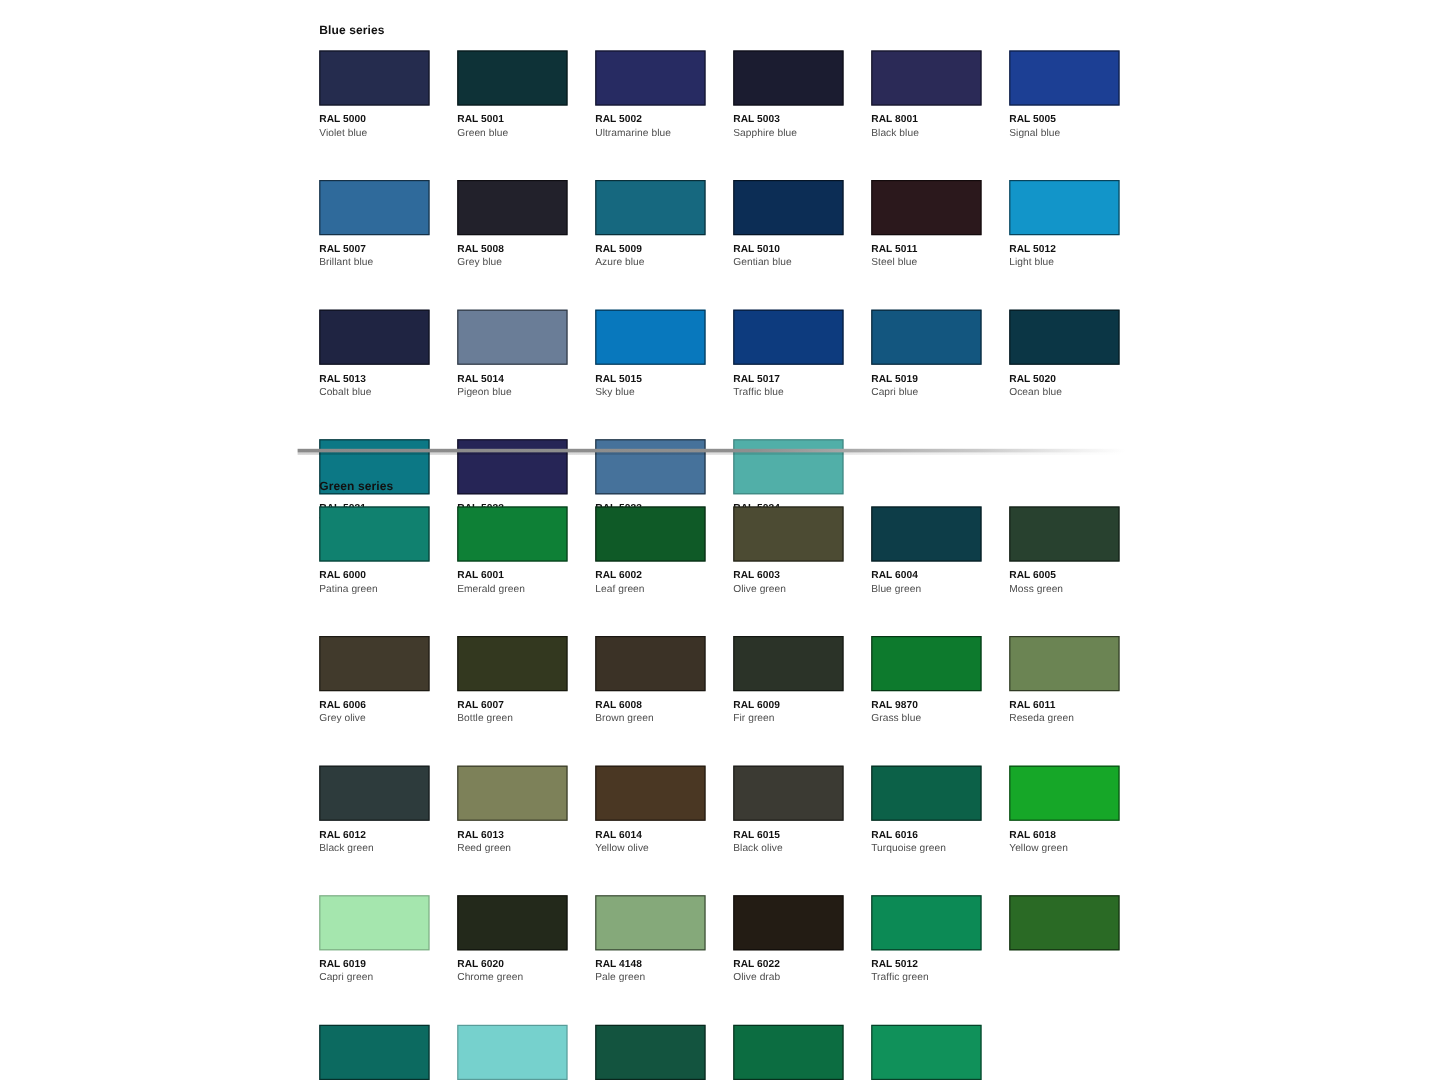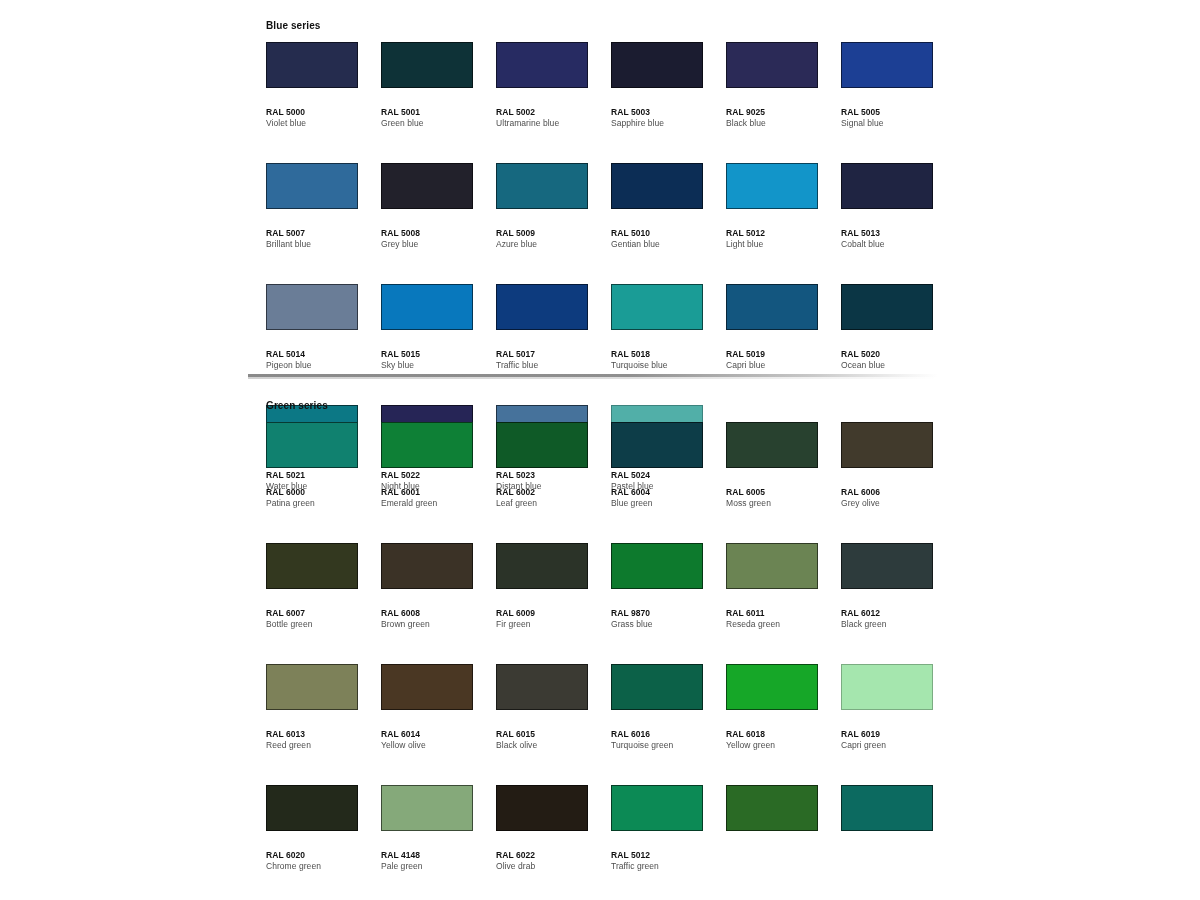--- a/index.html
+++ b/index.html
@@ -61,21 +61,21 @@
   }
 
   .swatch-chip.light-edge {
     border: 1px solid rgba(0, 0, 0, 0.25);
   }
 
   .swatch-code {
     font-size: 8.5px;
     font-weight: bold;
     color: #111111;
-    margin-top: 19px;
+    margin-top: 6px;
     line-height: 11px;
     letter-spacing: 0.05px;
     white-space: nowrap;
   }
 
   .swatch-name {
     font-size: 8.5px;
     font-weight: normal;
     color: #4d4d4d;
     line-height: 11px;
@@ -133,21 +133,21 @@
           <div class="swatch-code">RAL 5002</div>
           <div class="swatch-name">Ultramarine blue</div>
         </div>
         <div class="swatch-cell">
           <div class="swatch-chip" style="background: rgb(27, 28, 48);"></div>
           <div class="swatch-code">RAL 5003</div>
           <div class="swatch-name">Sapphire blue</div>
         </div>
         <div class="swatch-cell">
           <div class="swatch-chip" style="background: rgb(43, 42, 87);"></div>
-          <div class="swatch-code">RAL 9025</div>
+          <div class="swatch-code">RAL 8001</div>
           <div class="swatch-name">Black blue</div>
         </div>
         <div class="swatch-cell">
           <div class="swatch-chip" style="background: rgb(28, 63, 148);"></div>
           <div class="swatch-code">RAL 5005</div>
           <div class="swatch-name">Signal blue</div>
         </div>
         <div class="swatch-cell">
           <div class="swatch-chip" style="background: rgb(47, 106, 155);"></div>
           <div class="swatch-code">RAL 5007</div>
@@ -162,20 +162,25 @@
           <div class="swatch-chip" style="background: rgb(22, 104, 127);"></div>
           <div class="swatch-code">RAL 5009</div>
           <div class="swatch-name">Azure blue</div>
         </div>
         <div class="swatch-cell">
           <div class="swatch-chip" style="background: rgb(12, 45, 85);"></div>
           <div class="swatch-code">RAL 5010</div>
           <div class="swatch-name">Gentian blue</div>
         </div>
         <div class="swatch-cell">
+          <div class="swatch-chip" style="background: rgb(43, 24, 28);"></div>
+          <div class="swatch-code">RAL 5011</div>
+          <div class="swatch-name">Steel blue</div>
+        </div>
+        <div class="swatch-cell">
           <div class="swatch-chip" style="background: rgb(18, 149, 201);"></div>
           <div class="swatch-code">RAL 5012</div>
           <div class="swatch-name">Light blue</div>
         </div>
         <div class="swatch-cell">
           <div class="swatch-chip" style="background: rgb(31, 36, 66);"></div>
           <div class="swatch-code">RAL 5013</div>
           <div class="swatch-name">Cobalt blue</div>
         </div>
         <div class="swatch-cell">
@@ -187,25 +192,20 @@
           <div class="swatch-chip" style="background: rgb(8, 120, 189);"></div>
           <div class="swatch-code">RAL 5015</div>
           <div class="swatch-name">Sky blue</div>
         </div>
         <div class="swatch-cell">
           <div class="swatch-chip" style="background: rgb(13, 59, 126);"></div>
           <div class="swatch-code">RAL 5017</div>
           <div class="swatch-name">Traffic blue</div>
         </div>
         <div class="swatch-cell">
-          <div class="swatch-chip" style="background: rgb(26, 156, 150);"></div>
-          <div class="swatch-code">RAL 5018</div>
-          <div class="swatch-name">Turquoise blue</div>
-        </div>
-        <div class="swatch-cell">
           <div class="swatch-chip" style="background: rgb(19, 86, 127);"></div>
           <div class="swatch-code">RAL 5019</div>
           <div class="swatch-name">Capri blue</div>
         </div>
         <div class="swatch-cell">
           <div class="swatch-chip" style="background: rgb(11, 54, 69);"></div>
           <div class="swatch-code">RAL 5020</div>
           <div class="swatch-name">Ocean blue</div>
         </div>
         <div class="swatch-cell">
@@ -246,20 +246,25 @@
           <div class="swatch-chip" style="background: rgb(14, 128, 54);"></div>
           <div class="swatch-code">RAL 6001</div>
           <div class="swatch-name">Emerald green</div>
         </div>
         <div class="swatch-cell">
           <div class="swatch-chip" style="background: rgb(15, 90, 39);"></div>
           <div class="swatch-code">RAL 6002</div>
           <div class="swatch-name">Leaf green</div>
         </div>
         <div class="swatch-cell">
+          <div class="swatch-chip" style="background: rgb(76, 75, 51);"></div>
+          <div class="swatch-code">RAL 6003</div>
+          <div class="swatch-name">Olive green</div>
+        </div>
+        <div class="swatch-cell">
           <div class="swatch-chip" style="background: rgb(13, 61, 72);"></div>
           <div class="swatch-code">RAL 6004</div>
           <div class="swatch-name">Blue green</div>
         </div>
         <div class="swatch-cell">
           <div class="swatch-chip" style="background: rgb(40, 65, 47);"></div>
           <div class="swatch-code">RAL 6005</div>
           <div class="swatch-name">Moss green</div>
         </div>
         <div class="swatch-cell">

